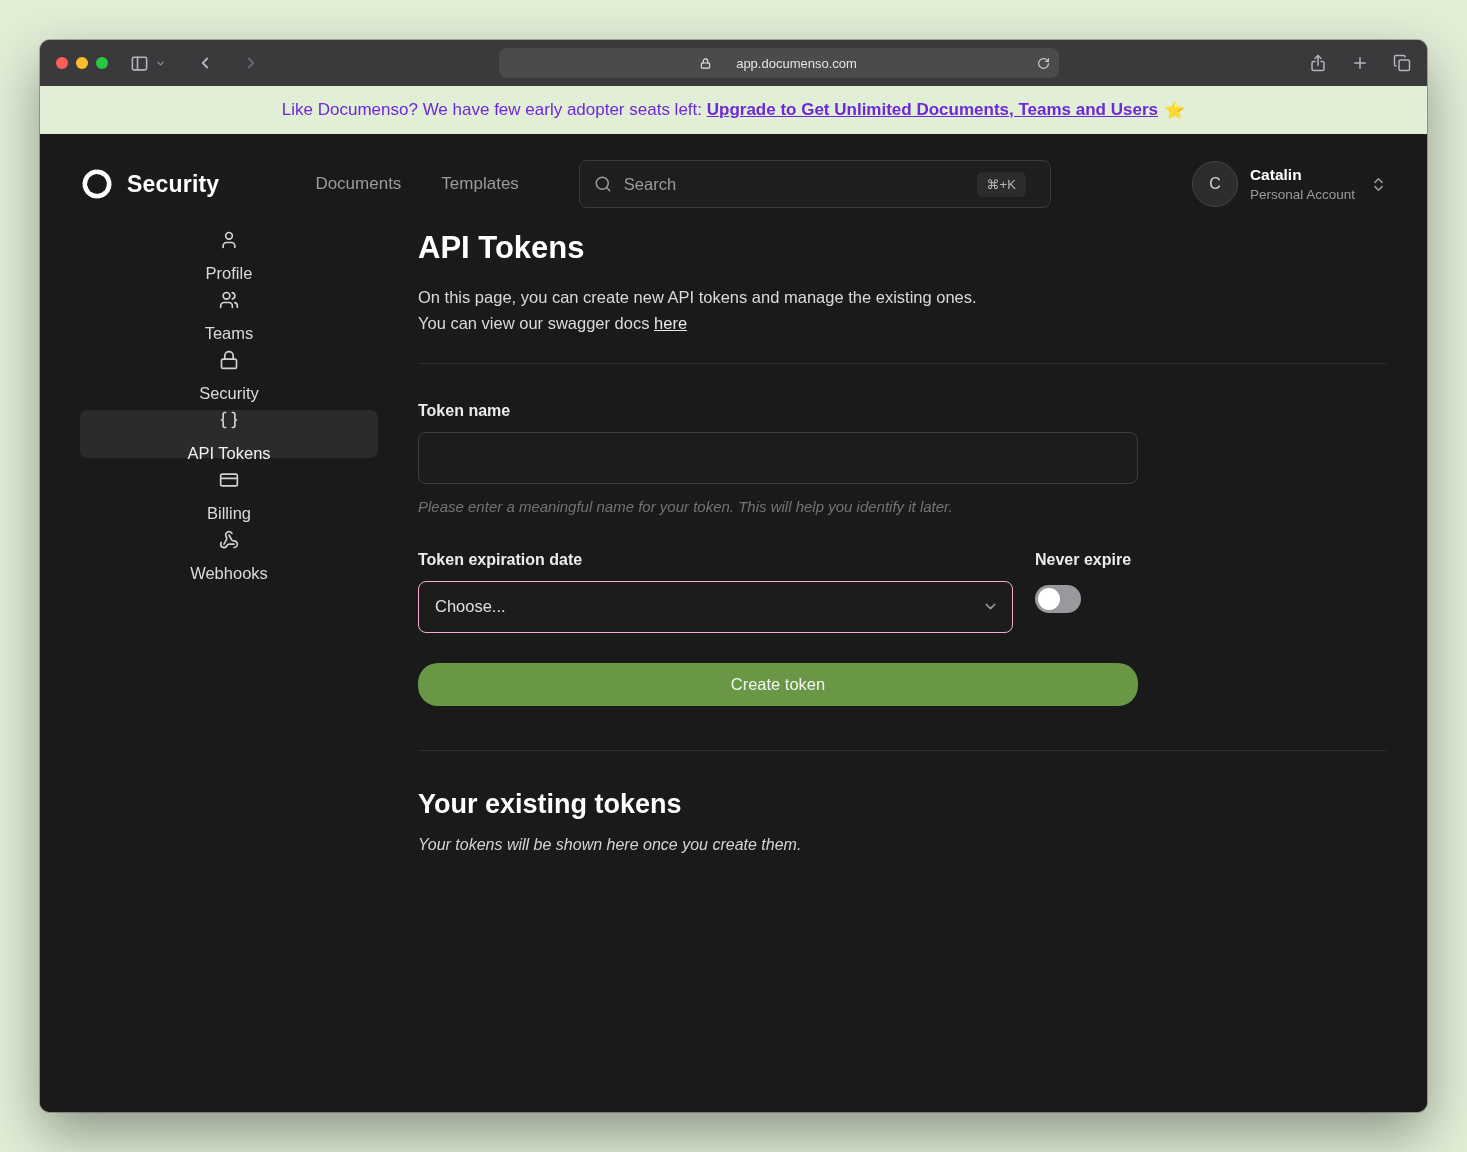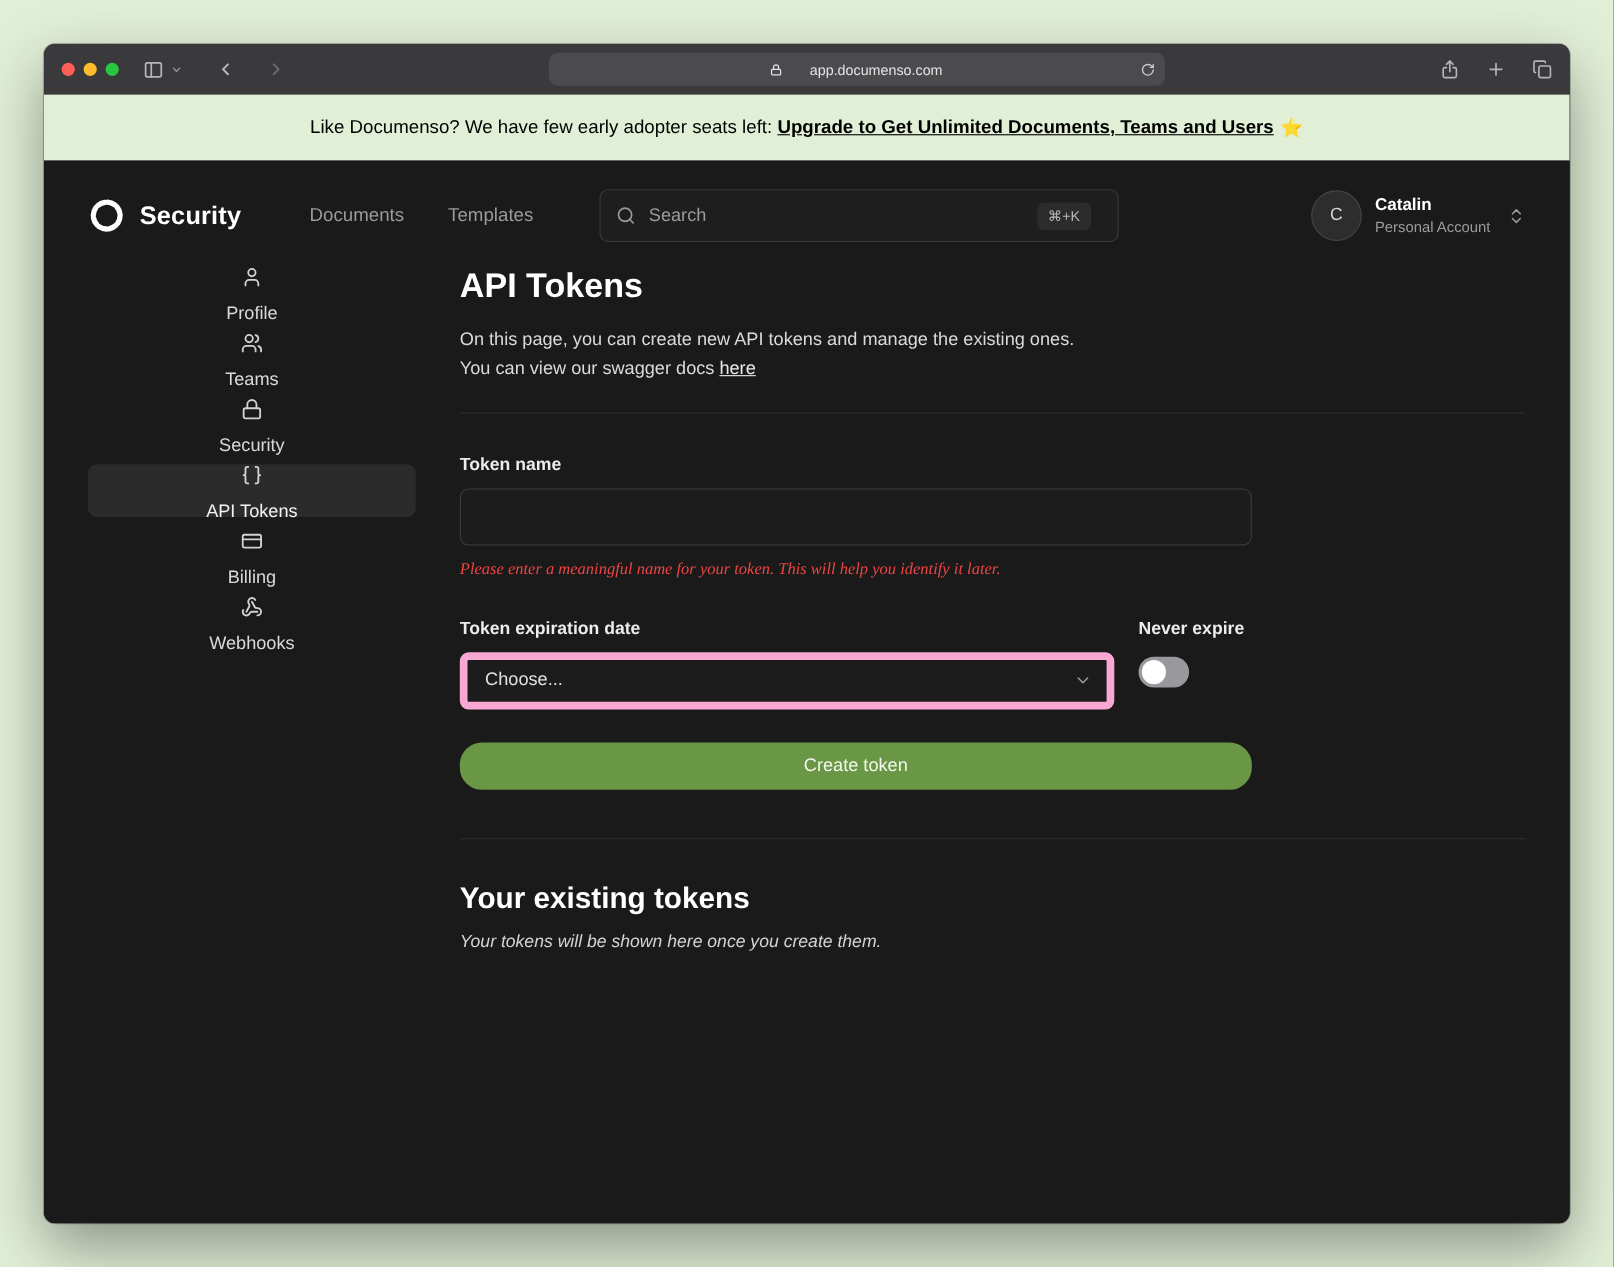--- a/index.html
+++ b/index.html
@@ -37,34 +37,34 @@
   .url-wrap { flex:1; display:flex; justify-content:center; }
   .urlbar {
     width:560px; height:30px; background:#4b4b4e; border-radius:8px;
     display:flex; align-items:center; justify-content:center; gap:25px;
     color:#e4e4e6; font-size:13px; position:relative;
   }
   .urlbar .reload { position:absolute; right:9px; color:#cfcfd2; }
   .chrome-right { display:flex; gap:24px; margin-left:12px; }
   
   .banner {
-    height:60px; flex:0 0 auto;
+    height:48px; flex:0 0 auto;
     background:#e2efd7;
     display:flex; align-items:center; justify-content:center;
-    color:#000000; font-size:17px; font-weight:500;
+    color:#6d28d9; font-size:17px; font-weight:500;
     white-space:pre;
   }
   .banner a { color:inherit; font-weight:600; text-decoration:underline; cursor:pointer; }
   .banner .star { margin-left:6px; }
   
   .app { flex:1; background:#1a1a1a; color:#ededed; overflow:hidden; }
   .topnav { display:flex; align-items:center; padding:26px 40px 22px; }
   .brand { display:flex; align-items:center; gap:13px; color:#fff; font-size:23px; font-weight:700; letter-spacing:.2px; cursor:pointer; }
   .brand svg { display:block; }
-  .nav-links { display:flex; gap:40px; margin-left:62px; }
+  .nav-links { display:flex; gap:40px; margin-left:96px; }
   .nav-link { color:#9b9b9b; font-size:17px; font-weight:500; cursor:pointer; }
   .search {
     margin-left:60px; width:472px; height:48px;
     border:1px solid #3a3a3a; background:#1e1e1e; border-radius:8px;
     display:flex; align-items:center; gap:12px; padding:0 24px 0 14px;
     color:#9b9b9b; font-size:16.5px; cursor:text;
   }
   .search .kbd {
     margin-left:auto; background:#2c2c2c; border-radius:6px;
     padding:5px 10px; font-size:13px; color:#b7b7b7;
@@ -97,25 +97,25 @@
   .rule { border:0; border-top:1px solid #2d2d2d; margin:26px 0 38px; }
   .rule2 { border:0; border-top:1px solid #2d2d2d; margin:44px 0 38px; }
   .form { width:720px; }
   .field-label { display:block; font-size:16px; font-weight:600; color:#ececec; margin-bottom:12px; }
   .text-input {
     width:720px; height:52px; background:#1c1c1c;
     border:1px solid #3d3d3d; border-radius:8px;
     color:#ececec; font-size:16px; padding:0 14px;
     font-family:"Liberation Sans", sans-serif;
   }
-  .hint { font-style:italic; font-size:15px; color:#ef4444; margin-top:14px;font-family:Liberation Serif, serif; }
+  .hint { font-style:italic; font-size:15px; color:#737373; margin-top:14px; }
   .exp-row { display:flex; gap:22px; margin-top:36px; }
   .exp-col { width:595px; }
   .select {
-    height:52px; border:7px solid #f9a8d4; background:#1c1c1c; border-radius:8px;
+    height:52px; border:1px solid #f9a8d4; background:#1c1c1c; border-radius:8px;
     display:flex; align-items:center; justify-content:space-between;
     padding:0 13px 0 16px; color:#e0e0e0; font-size:16.5px; cursor:pointer;
   }
   .select .ic { color:#9a9a9a; }
   .never-col .field-label { margin-bottom:16px; }
   .switch {
     width:46px; height:28px; border-radius:999px; background:#98989d;
     position:relative; cursor:pointer;
   }
   .switch .knob {

